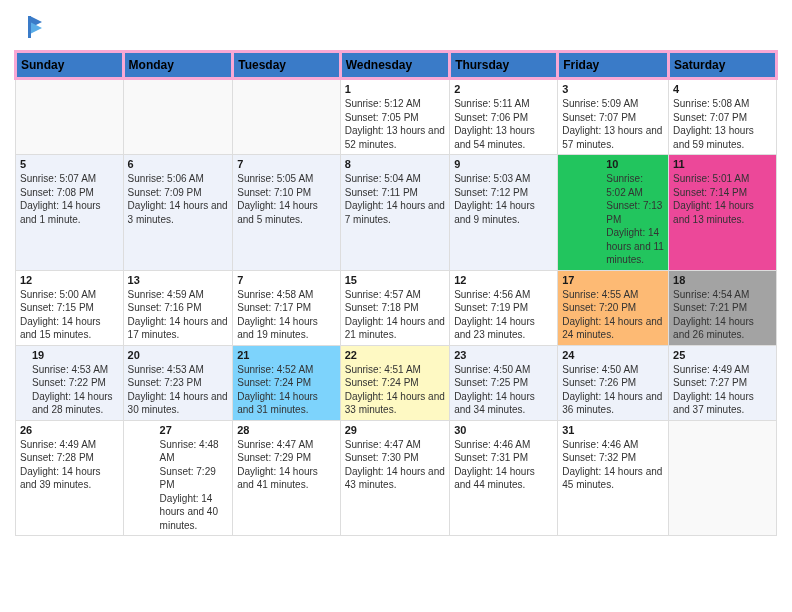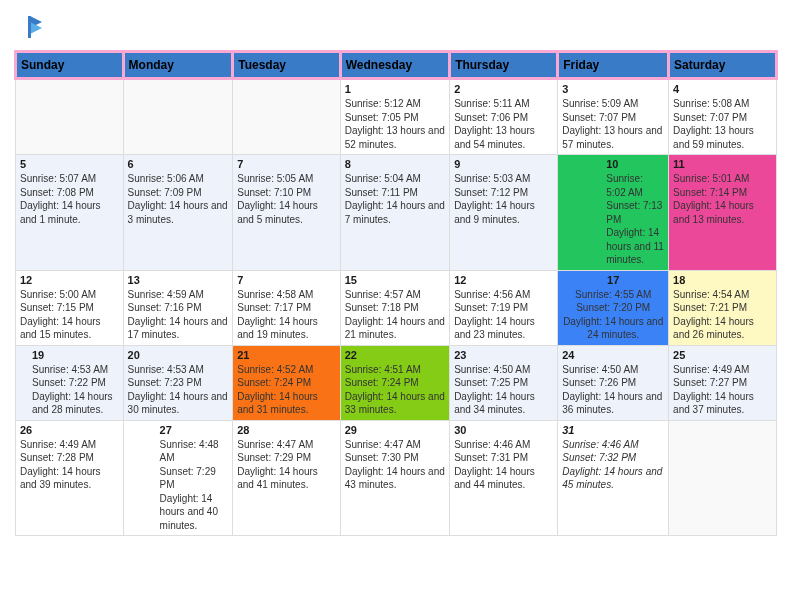--- a/index.html
+++ b/index.html
@@ -204,43 +204,43 @@
             <div class="day-info">Sunrise: 4:58 AM<br>Sunset: 7:17 PM<br>Daylight: 14 hours and 19 minutes.</div>
           </td>
           <td style="background: rgb(255, 255, 255);">
             <span class="day-num">15</span>
             <div class="day-info">Sunrise: 4:57 AM<br>Sunset: 7:18 PM<br>Daylight: 14 hours and 21 minutes.</div>
           </td>
           <td style="background: rgb(255, 255, 255);">
             <span class="day-num">12</span>
             <div class="day-info">Sunrise: 4:56 AM<br>Sunset: 7:19 PM<br>Daylight: 14 hours and 23 minutes.</div>
           </td>
-          <td style="background: #3b82f6; text-align: center;">
+          <td style="background: #fdba74;">
             <span class="day-num">17</span>
             <div class="day-info">Sunrise: 4:55 AM<br>Sunset: 7:20 PM<br>Daylight: 14 hours and 24 minutes.</div>
           </td>
-          <td style="background: #fef9c3;">
+          <td style="background: #a3a3a3;">
             <span class="day-num">18</span>
             <div class="day-info">Sunrise: 4:54 AM<br>Sunset: 7:21 PM<br>Daylight: 14 hours and 26 minutes.</div>
           </td>
         </tr>
         <tr>
           <td style="background: rgb(238, 242, 250); padding-left: 16px;">
             <span class="day-num">19</span>
             <div class="day-info">Sunrise: 4:53 AM<br>Sunset: 7:22 PM<br>Daylight: 14 hours and 28 minutes.</div>
           </td>
           <td style="background: rgb(238, 242, 250);">
             <span class="day-num">20</span>
             <div class="day-info">Sunrise: 4:53 AM<br>Sunset: 7:23 PM<br>Daylight: 14 hours and 30 minutes.</div>
           </td>
-          <td style="background: #f97316; margin-left: 12px;">
+          <td style="background: #7dd3fc; margin-left: 12px;">
             <span class="day-num">21</span>
             <div class="day-info">Sunrise: 4:52 AM<br>Sunset: 7:24 PM<br>Daylight: 14 hours and 31 minutes.</div>
           </td>
-          <td style="background: #84cc16;">
+          <td style="background: #fef9c3;">
             <span class="day-num">22</span>
             <div class="day-info">Sunrise: 4:51 AM<br>Sunset: 7:24 PM<br>Daylight: 14 hours and 33 minutes.</div>
           </td>
           <td style="background: rgb(238, 242, 250); margin-left: 37px;">
             <span class="day-num">23</span>
             <div class="day-info">Sunrise: 4:50 AM<br>Sunset: 7:25 PM<br>Daylight: 14 hours and 34 minutes.</div>
           </td>
           <td style="background: rgb(238, 242, 250);">
             <span class="day-num">24</span>
             <div class="day-info">Sunrise: 4:50 AM<br>Sunset: 7:26 PM<br>Daylight: 14 hours and 36 minutes.</div>
@@ -264,21 +264,21 @@
             <div class="day-info">Sunrise: 4:47 AM<br>Sunset: 7:29 PM<br>Daylight: 14 hours and 41 minutes.</div>
           </td>
           <td style="background: rgb(255, 255, 255);">
             <span class="day-num">29</span>
             <div class="day-info">Sunrise: 4:47 AM<br>Sunset: 7:30 PM<br>Daylight: 14 hours and 43 minutes.</div>
           </td>
           <td style="background: rgb(255, 255, 255);">
             <span class="day-num">30</span>
             <div class="day-info">Sunrise: 4:46 AM<br>Sunset: 7:31 PM<br>Daylight: 14 hours and 44 minutes.</div>
           </td>
-          <td style="background: rgb(255, 255, 255); font-style: italic;">
+          <td style="background: rgb(255, 255, 255);">
             <span class="day-num">31</span>
             <div class="day-info">Sunrise: 4:46 AM<br>Sunset: 7:32 PM<br>Daylight: 14 hours and 45 minutes.</div>
           </td>
           <td class="empty-cell"></td>
         </tr>
       </tbody>
   </table>
 </div>
 
 </body></html>

